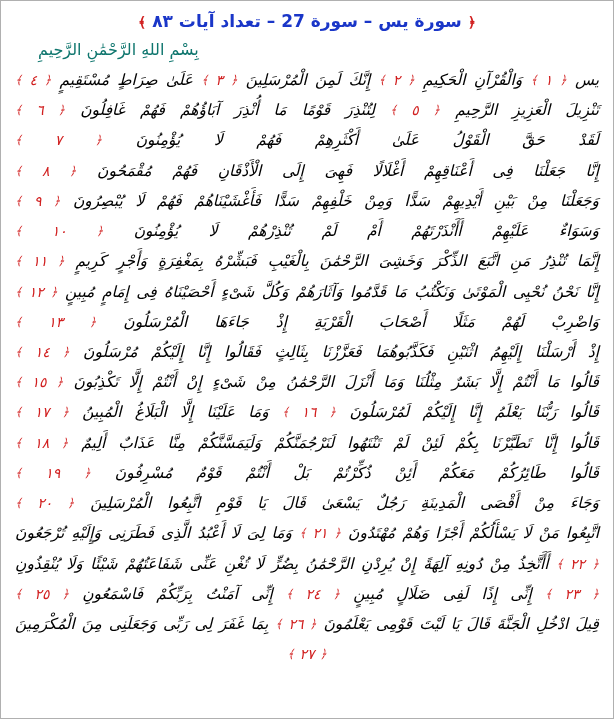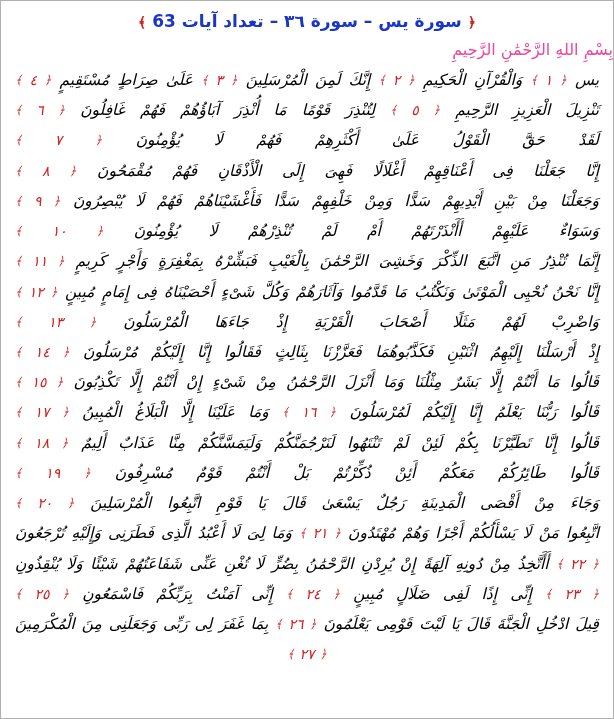--- a/index.html
+++ b/index.html
@@ -29,27 +29,28 @@
     padding-top: 10px;
     padding-bottom: 2px;
     direction: rtl;
     letter-spacing: 0.5px;
   }
   .header-orn {
     color: #d11f1f;
     font-size: 14px;
   }
   .basmala {
-    text-align: right;
-    color: #ec4899;
+    text-align: left;
+    color: #0f766e;
     font-size: 16px;
     direction: rtl;
     padding-top: 7px;
     padding-bottom: 6px;
     font-weight: normal;
+    margin-left: 37px;
   }
   .body-text {
     direction: rtl;
     text-align: justify;
     text-align-last: center;
     color: #000000;
     font-size: 15.5px;
     line-height: 1.95;
     padding: 0 14px 10px 14px;
     word-spacing: 1px;
@@ -73,21 +74,21 @@
     vertical-align: 1px;
   }
 </style>
 </head>
 <body>
 
 <div class="page">
 
   <div class="surah-header">
     <span class="header-orn">﴿</span>
-    <span>سورة يس – سورة ٣٦  –  تعداد آيات 63</span>
+    <span>سورة يس – سورة 27  –  تعداد آيات ٨٣</span>
     <span class="header-orn">﴾</span>
   </div>
 
   <div class="basmala">بِسْمِ اللهِ الرَّحْمَٰنِ الرَّحِيمِ</div>
 
   <div class="body-text" id="ayat-container"><span class="ayah">يس</span> <span class="ayah-mark"><span class="orn">﴿</span> <span class="num">١</span> <span class="orn">﴾</span></span> <span class="ayah">وَالْقُرْآنِ الْحَكِيمِ</span> <span class="ayah-mark"><span class="orn">﴿</span> <span class="num">٢</span> <span class="orn">﴾</span></span> <span class="ayah">إِنَّكَ لَمِنَ الْمُرْسَلِينَ</span> <span class="ayah-mark"><span class="orn">﴿</span> <span class="num">٣</span> <span class="orn">﴾</span></span> <span class="ayah">عَلَىٰ صِرَاطٍ مُسْتَقِيمٍ</span> <span class="ayah-mark"><span class="orn">﴿</span> <span class="num">٤</span> <span class="orn">﴾</span></span> <span class="ayah">تَنْزِيلَ الْعَزِيزِ الرَّحِيمِ</span> <span class="ayah-mark"><span class="orn">﴿</span> <span class="num">٥</span> <span class="orn">﴾</span></span> <span class="ayah">لِتُنْذِرَ قَوْمًا مَا أُنْذِرَ آبَاؤُهُمْ فَهُمْ غَافِلُونَ</span> <span class="ayah-mark"><span class="orn">﴿</span> <span class="num">٦</span> <span class="orn">﴾</span></span> <span class="ayah">لَقَدْ حَقَّ الْقَوْلُ عَلَىٰ أَكْثَرِهِمْ فَهُمْ لَا يُؤْمِنُونَ</span> <span class="ayah-mark"><span class="orn">﴿</span> <span class="num">٧</span> <span class="orn">﴾</span></span> <span class="ayah">إِنَّا جَعَلْنَا فِى أَعْنَاقِهِمْ أَغْلَالًا فَهِىَ إِلَى الْأَذْقَانِ فَهُمْ مُقْمَحُونَ</span> <span class="ayah-mark"><span class="orn">﴿</span> <span class="num">٨</span> <span class="orn">﴾</span></span> <span class="ayah">وَجَعَلْنَا مِنْ بَيْنِ أَيْدِيهِمْ سَدًّا وَمِنْ خَلْفِهِمْ سَدًّا فَأَغْشَيْنَاهُمْ فَهُمْ لَا يُبْصِرُونَ</span> <span class="ayah-mark"><span class="orn">﴿</span> <span class="num">٩</span> <span class="orn">﴾</span></span> <span class="ayah">وَسَوَاءٌ عَلَيْهِمْ أَأَنْذَرْتَهُمْ أَمْ لَمْ تُنْذِرْهُمْ لَا يُؤْمِنُونَ</span> <span class="ayah-mark"><span class="orn">﴿</span> <span class="num">١٠</span> <span class="orn">﴾</span></span> <span class="ayah">إِنَّمَا تُنْذِرُ مَنِ اتَّبَعَ الذِّكْرَ وَخَشِىَ الرَّحْمَٰنَ بِالْغَيْبِ فَبَشِّرْهُ بِمَغْفِرَةٍ وَأَجْرٍ كَرِيمٍ</span> <span class="ayah-mark"><span class="orn">﴿</span> <span class="num">١١</span> <span class="orn">﴾</span></span> <span class="ayah">إِنَّا نَحْنُ نُحْيِى الْمَوْتَىٰ وَنَكْتُبُ مَا قَدَّمُوا وَآثَارَهُمْ وَكُلَّ شَىْءٍ أَحْصَيْنَاهُ فِى إِمَامٍ مُبِينٍ</span> <span class="ayah-mark"><span class="orn">﴿</span> <span class="num">١٢</span> <span class="orn">﴾</span></span> <span class="ayah">وَاضْرِبْ لَهُمْ مَثَلًا أَصْحَابَ الْقَرْيَةِ إِذْ جَاءَهَا الْمُرْسَلُونَ</span> <span class="ayah-mark"><span class="orn">﴿</span> <span class="num">١٣</span> <span class="orn">﴾</span></span> <span class="ayah">إِذْ أَرْسَلْنَا إِلَيْهِمُ اثْنَيْنِ فَكَذَّبُوهُمَا فَعَزَّزْنَا بِثَالِثٍ فَقَالُوا إِنَّا إِلَيْكُمْ مُرْسَلُونَ</span> <span class="ayah-mark"><span class="orn">﴿</span> <span class="num">١٤</span> <span class="orn">﴾</span></span> <span class="ayah">قَالُوا مَا أَنْتُمْ إِلَّا بَشَرٌ مِثْلُنَا وَمَا أَنْزَلَ الرَّحْمَٰنُ مِنْ شَىْءٍ إِنْ أَنْتُمْ إِلَّا تَكْذِبُونَ</span> <span class="ayah-mark"><span class="orn">﴿</span> <span class="num">١٥</span> <span class="orn">﴾</span></span> <span class="ayah">قَالُوا رَبُّنَا يَعْلَمُ إِنَّا إِلَيْكُمْ لَمُرْسَلُونَ</span> <span class="ayah-mark"><span class="orn">﴿</span> <span class="num">١٦</span> <span class="orn">﴾</span></span> <span class="ayah">وَمَا عَلَيْنَا إِلَّا الْبَلَاغُ الْمُبِينُ</span> <span class="ayah-mark"><span class="orn">﴿</span> <span class="num">١٧</span> <span class="orn">﴾</span></span> <span class="ayah">قَالُوا إِنَّا تَطَيَّرْنَا بِكُمْ لَئِنْ لَمْ تَنْتَهُوا لَنَرْجُمَنَّكُمْ وَلَيَمَسَّنَّكُمْ مِنَّا عَذَابٌ أَلِيمٌ</span> <span class="ayah-mark"><span class="orn">﴿</span> <span class="num">١٨</span> <span class="orn">﴾</span></span> <span class="ayah">قَالُوا طَائِرُكُمْ مَعَكُمْ أَئِنْ ذُكِّرْتُمْ بَلْ أَنْتُمْ قَوْمٌ مُسْرِفُونَ</span> <span class="ayah-mark"><span class="orn">﴿</span> <span class="num">١٩</span> <span class="orn">﴾</span></span> <span class="ayah">وَجَاءَ مِنْ أَقْصَى الْمَدِينَةِ رَجُلٌ يَسْعَىٰ قَالَ يَا قَوْمِ اتَّبِعُوا الْمُرْسَلِينَ</span> <span class="ayah-mark"><span class="orn">﴿</span> <span class="num">٢٠</span> <span class="orn">﴾</span></span> <span class="ayah">اتَّبِعُوا مَنْ لَا يَسْأَلُكُمْ أَجْرًا وَهُمْ مُهْتَدُونَ</span> <span class="ayah-mark"><span class="orn">﴿</span> <span class="num">٢١</span> <span class="orn">﴾</span></span> <span class="ayah">وَمَا لِىَ لَا أَعْبُدُ الَّذِى فَطَرَنِى وَإِلَيْهِ تُرْجَعُونَ</span> <span class="ayah-mark"><span class="orn">﴿</span> <span class="num">٢٢</span> <span class="orn">﴾</span></span> <span class="ayah">أَأَتَّخِذُ مِنْ دُونِهِ آلِهَةً إِنْ يُرِدْنِ الرَّحْمَٰنُ بِضُرٍّ لَا تُغْنِ عَنِّى شَفَاعَتُهُمْ شَيْئًا وَلَا يُنْقِذُونِ</span> <span class="ayah-mark"><span class="orn">﴿</span> <span class="num">٢٣</span> <span class="orn">﴾</span></span> <span class="ayah">إِنِّى إِذًا لَفِى ضَلَالٍ مُبِينٍ</span> <span class="ayah-mark"><span class="orn">﴿</span> <span class="num">٢٤</span> <span class="orn">﴾</span></span> <span class="ayah">إِنِّى آمَنْتُ بِرَبِّكُمْ فَاسْمَعُونِ</span> <span class="ayah-mark"><span class="orn">﴿</span> <span class="num">٢٥</span> <span class="orn">﴾</span></span> <span class="ayah">قِيلَ ادْخُلِ الْجَنَّةَ قَالَ يَا لَيْتَ قَوْمِى يَعْلَمُونَ</span> <span class="ayah-mark"><span class="orn">﴿</span> <span class="num">٢٦</span> <span class="orn">﴾</span></span> <span class="ayah">بِمَا غَفَرَ لِى رَبِّى وَجَعَلَنِى مِنَ الْمُكْرَمِينَ</span> <span class="ayah-mark"><span class="orn">﴿</span> <span class="num">٢٧</span> <span class="orn">﴾</span></span> </div>
 
 </div>
 
 </body></html>

